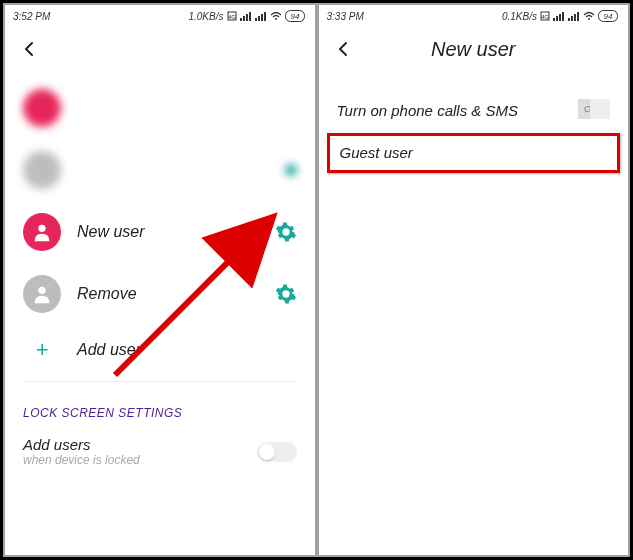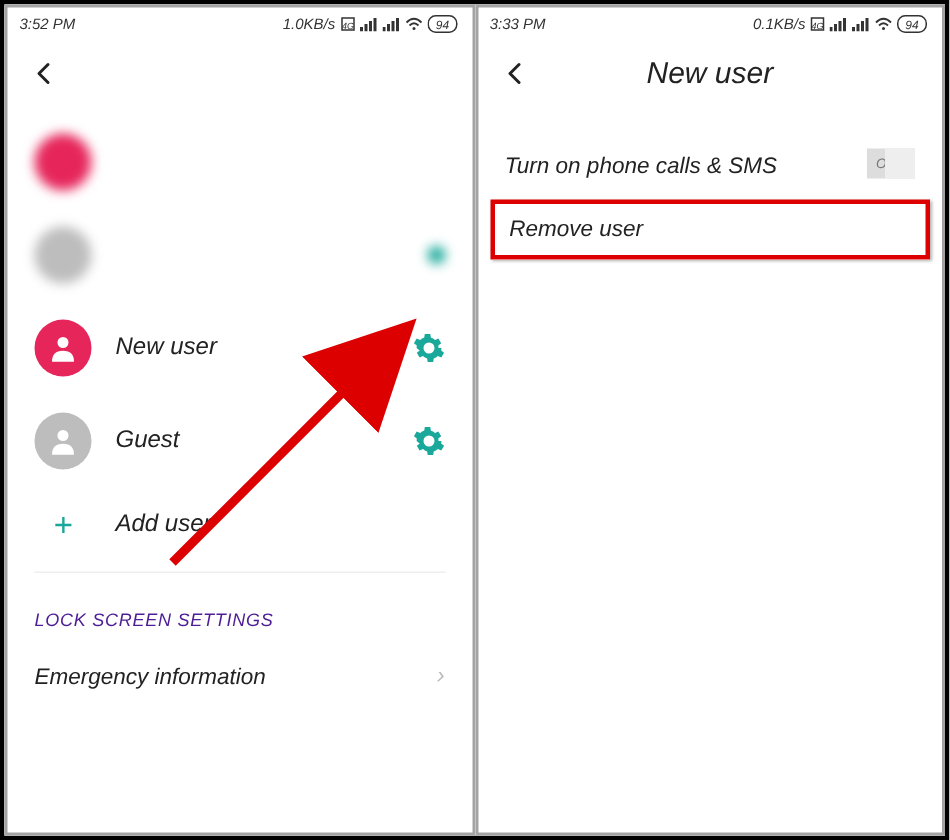--- a/index.html
+++ b/index.html
@@ -224,44 +224,45 @@
         </div>
       </div>
 
       <div class="row">
         <div class="avatar grey">
           <svg width="22" height="22" viewBox="0 0 24 24">
               <circle cx="12" cy="8" r="4" fill="#fff"></circle>
               <path d="M4 22 Q4 14 12 14 Q20 14 20 22 Z" fill="#fff"></path>
             </svg>
         </div>
-        <div class="row-label">Guest</div>
+        <div class="row-label">Remove</div>
         <div class="gear">
           <svg width="22" height="22" viewBox="0 0 24 24">
               <path fill="#1aa89a" d="M12 8a4 4 0 1 0 0 8 4 4 0 0 0 0-8zm9 4c0 .6-.05 1.2-.15 1.75l2.1 1.65-2 3.45-2.5-1a8 8 0 0 1-3 1.75l-.4 2.65h-4l-.4-2.65a8 8 0 0 1-3-1.75l-2.5 1-2-3.45 2.1-1.65A9 9 0 0 1 3 12c0-.6.05-1.2.15-1.75L1.05 8.6l2-3.45 2.5 1a8 8 0 0 1 3-1.75L8.95 1.75h4l.4 2.65a8 8 0 0 1 3 1.75l2.5-1 2 3.45-2.1 1.65c.1.55.15 1.15.15 1.75z"></path>
             </svg>
         </div>
       </div>
 
       <div class="addrow">
         <div class="plus">+</div>
         <div class="row-label">Add user</div>
       </div>
 
       <div class="divider"></div>
 
       <div class="section-header">LOCK SCREEN SETTINGS</div>
 
-
       <div class="setting-row">
         <div class="setting-text">
-          <div class="setting-title">Emergency information</div>
-        </div>
-        <div class="chevron">›</div>
-      </div>
+          <div class="setting-title">Add users</div>
+          <div class="setting-sub">when device is locked</div>
+        </div>
+        <div class="toggle-off"></div>
+      </div>
+
     </div>
 
     <svg class="arrow-svg" viewBox="0 0 200 180">
       <defs>
         <marker id="ah" markerWidth="12" markerHeight="12" refX="9" refY="6" orient="auto">
           <path d="M0 0 L12 6 L0 12 Z" fill="#d00"></path>
         </marker>
       </defs>
       <line x1="20" y1="170" x2="170" y2="20" stroke="#d00" stroke-width="6" marker-end="url(#ah)"></line>
     </svg>
@@ -310,18 +311,18 @@
 
     <div class="right-list">
       <div class="right-row">
         <div class="right-row-label">Turn on phone calls &amp; SMS</div>
         <div class="off-pill">
           <span>OFF</span>
         </div>
       </div>
       <div class="remove-highlight">
         <div>
-          <span class="right-row-label" style="font-weight:500">Remove user</span>
+          <span class="right-row-label" style="font-weight:500">Guest user</span>
         </div>
       </div>
     </div>
   </div>
 </div>
 
 </body></html>

